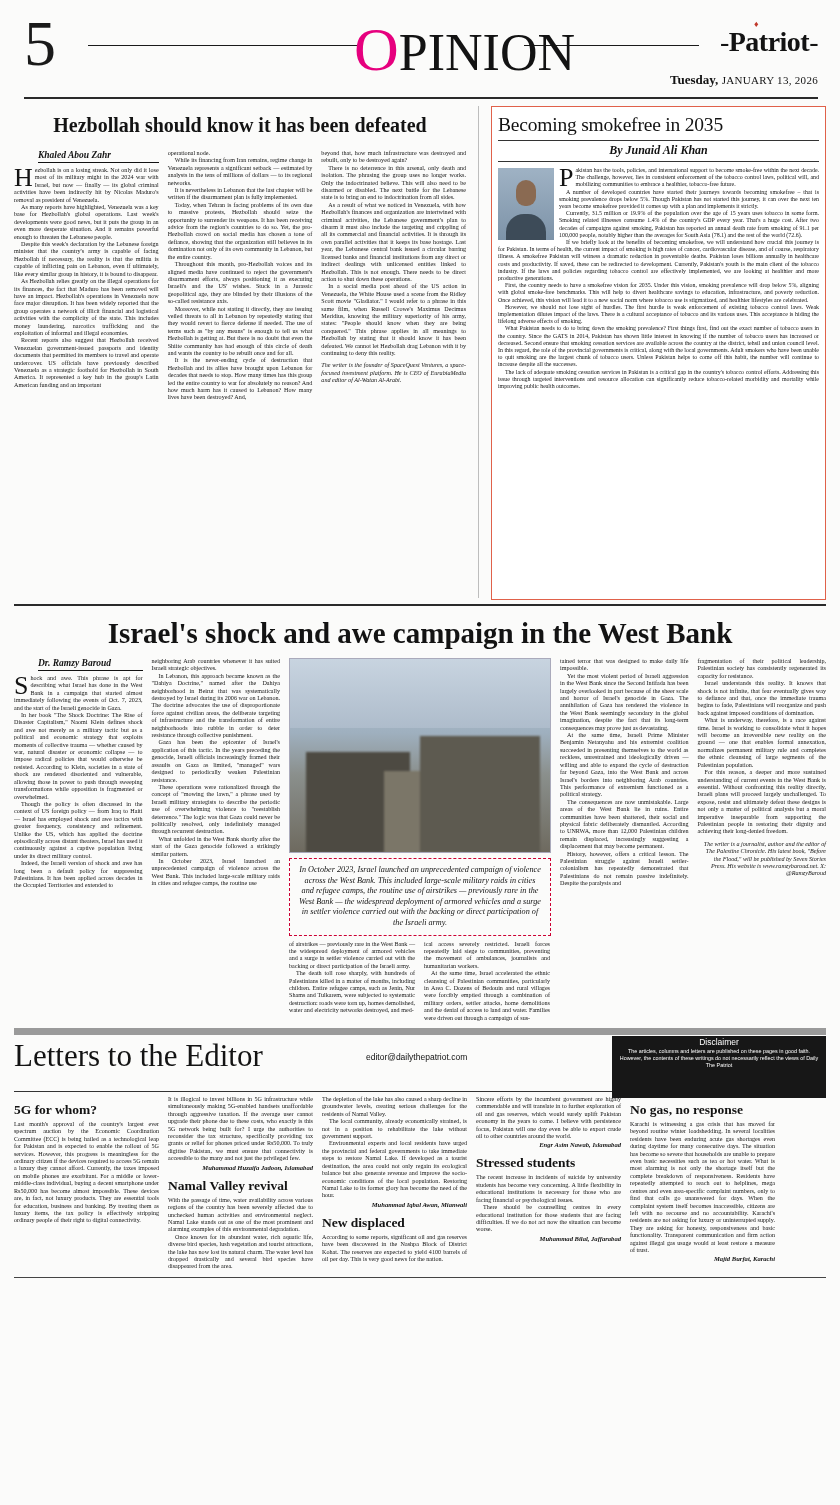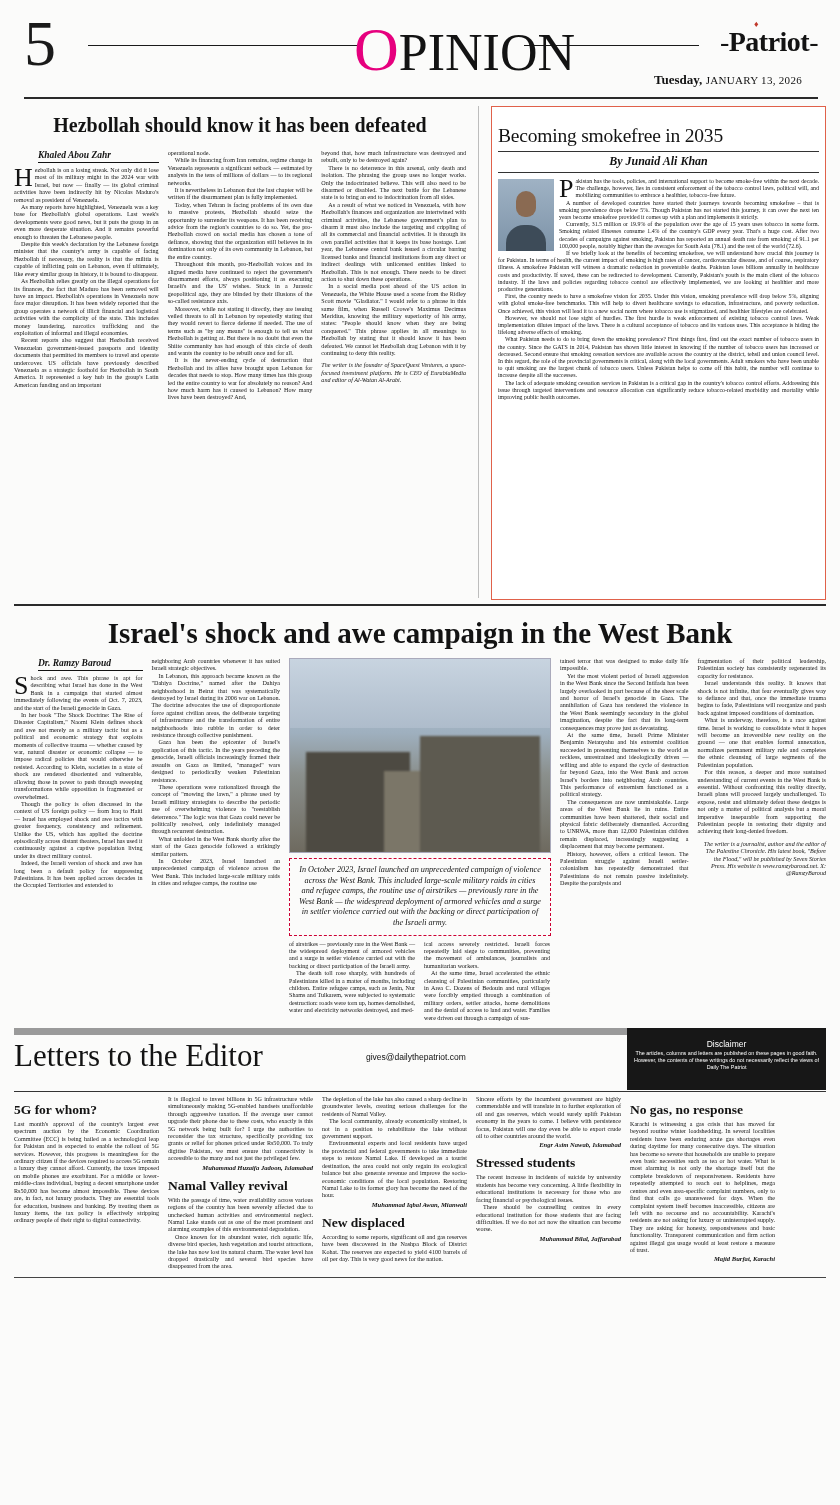--- a/index.html
+++ b/index.html
@@ -34,21 +34,21 @@
   .section-title .o { color:#e6007e; font-size: 62px; }
   .brand {
     position:absolute; right: 8px; top: 22px; text-align:right;
     font-size: 28px; font-family:"Liberation Serif",serif; font-weight:700;
     letter-spacing:-.5px;
   }
   .brand .dash { font-weight:400; }
   .brand .crest { display:block; font-size:9px; color:#c0392b; line-height:4px;
       margin-right:26px; text-align:center; }
   .dateline {
-    position:absolute; right:24px; top:72px; font-size:13px;
+    position:absolute; right:8px; top:72px; font-size:13px;
     font-family:"Liberation Serif",serif;
     text-align:right;
   }
   .dateline b { font-weight:700; }
   .dateline span { font-size:11px; letter-spacing:.3px; }
   .masthead-rule { position:absolute; left:10px; right:8px; top:97px;
       border-top: 2px solid #2a2a2a; }
 
   
   .col-text { font-size: 6.1px; line-height: 7.4px; text-align: justify;
@@ -73,21 +73,21 @@
     font-size: 20px; line-height: 30px; text-align:center; margin:4px 0 10px 0;
     font-weight:700; font-family:"Liberation Serif", serif;
   }
   .cols3 { display:flex; gap:9px; }
   .cols3 > div { width: 145px; }
 
   .divider-v { width:1px; background:#bdbdbd; margin:0 2px; }
 
   
   .smokebox {
-    width: 340px; border:1.4px solid #e0614a; padding:16px 6px 4px 6px;
+    width: 340px; border:1.4px solid #e0614a; padding:5px 6px 4px 6px;
     background:#fff; height: 494px;
   }
   .smokebox h2 {
     font-size: 19.5px; line-height:22px; margin:2px 0 4px 0; font-weight:400;
     font-family:"Liberation Serif",serif; letter-spacing:-.2px;
   }
   .smokebox .sub-byline {
     text-align:center; font-style:italic; font-weight:700; font-size:12px;
     border-top:1px solid #333; border-bottom:1.2px solid #333;
     padding:2px 0 3px 0; margin-bottom:5px;
@@ -149,22 +149,22 @@
       background:#9a9a9a; }
   .letters-head h2 {
     position:absolute; left:0; top:8px; margin:0; font-size:31px;
     font-weight:400; font-family:"Liberation Serif",serif; line-height:40px;
   }
   .letters-email {
     position:absolute; left:352px; top:24px; font-size:8.5px;
     font-family:"Liberation Sans", sans-serif; color:#111;
   }
   .disclaimer {
-    position:absolute; right:0; top:0; width:199px; height:62px;
-    background:#171717; color:#ffffff; padding:11px 7px 0 7px; text-align:center;
+    position:absolute; right:0; top:8px; width:214px; height:62px;
+    background:#171717; color:#ffffff; padding:1px 7px 0 7px; text-align:center;
   }
   .disclaimer .d-title { font-size:8.5px; font-family:"Liberation Sans",sans-serif;
      margin-bottom:1px; }
   .disclaimer .d-body { font-size:5.4px; line-height:7.1px;
      font-family:"Liberation Sans",sans-serif; }
   .letters-rule { border-top:1.2px solid #333; margin-top:1px; }
 
   .letters-cols { display:flex; gap:9px; padding-top:4px; }
   .letters-cols > .lc { width: 145px; }
   .letter h3 {
@@ -325,21 +325,21 @@
         </div>
         <div class="bio-note" style="margin-top:5px; text-align:right;">The writer is a journalist, author and the editor of The Palestine Chronicle. His latest book, "Before the Flood," will be published by Seven Stories Press. His website is www.ramzybaroud.net. X: @RamzyBaroud</div>
       </div>
 
     </div>
   </div>
 
   <div class="letters-head">
     <div class="lt-grayline"></div>
     <h2>Letters to the Editor</h2>
-    <div class="letters-email">gives@dailythepatriot.com</div>
+    <div class="letters-email">editor@dailythepatriot.com</div>
     <div class="disclaimer">
       <div class="d-title">Disclaimer</div>
       <div class="d-body">The articles, columns and letters are published on these pages in good faith. However, the contents of these writings do not necessarily reflect the views of Daily The Patriot</div>
     </div>
   </div>
   <div class="letters-rule"></div>
 
   <div class="letters-cols">
 
     <div class="lc">

